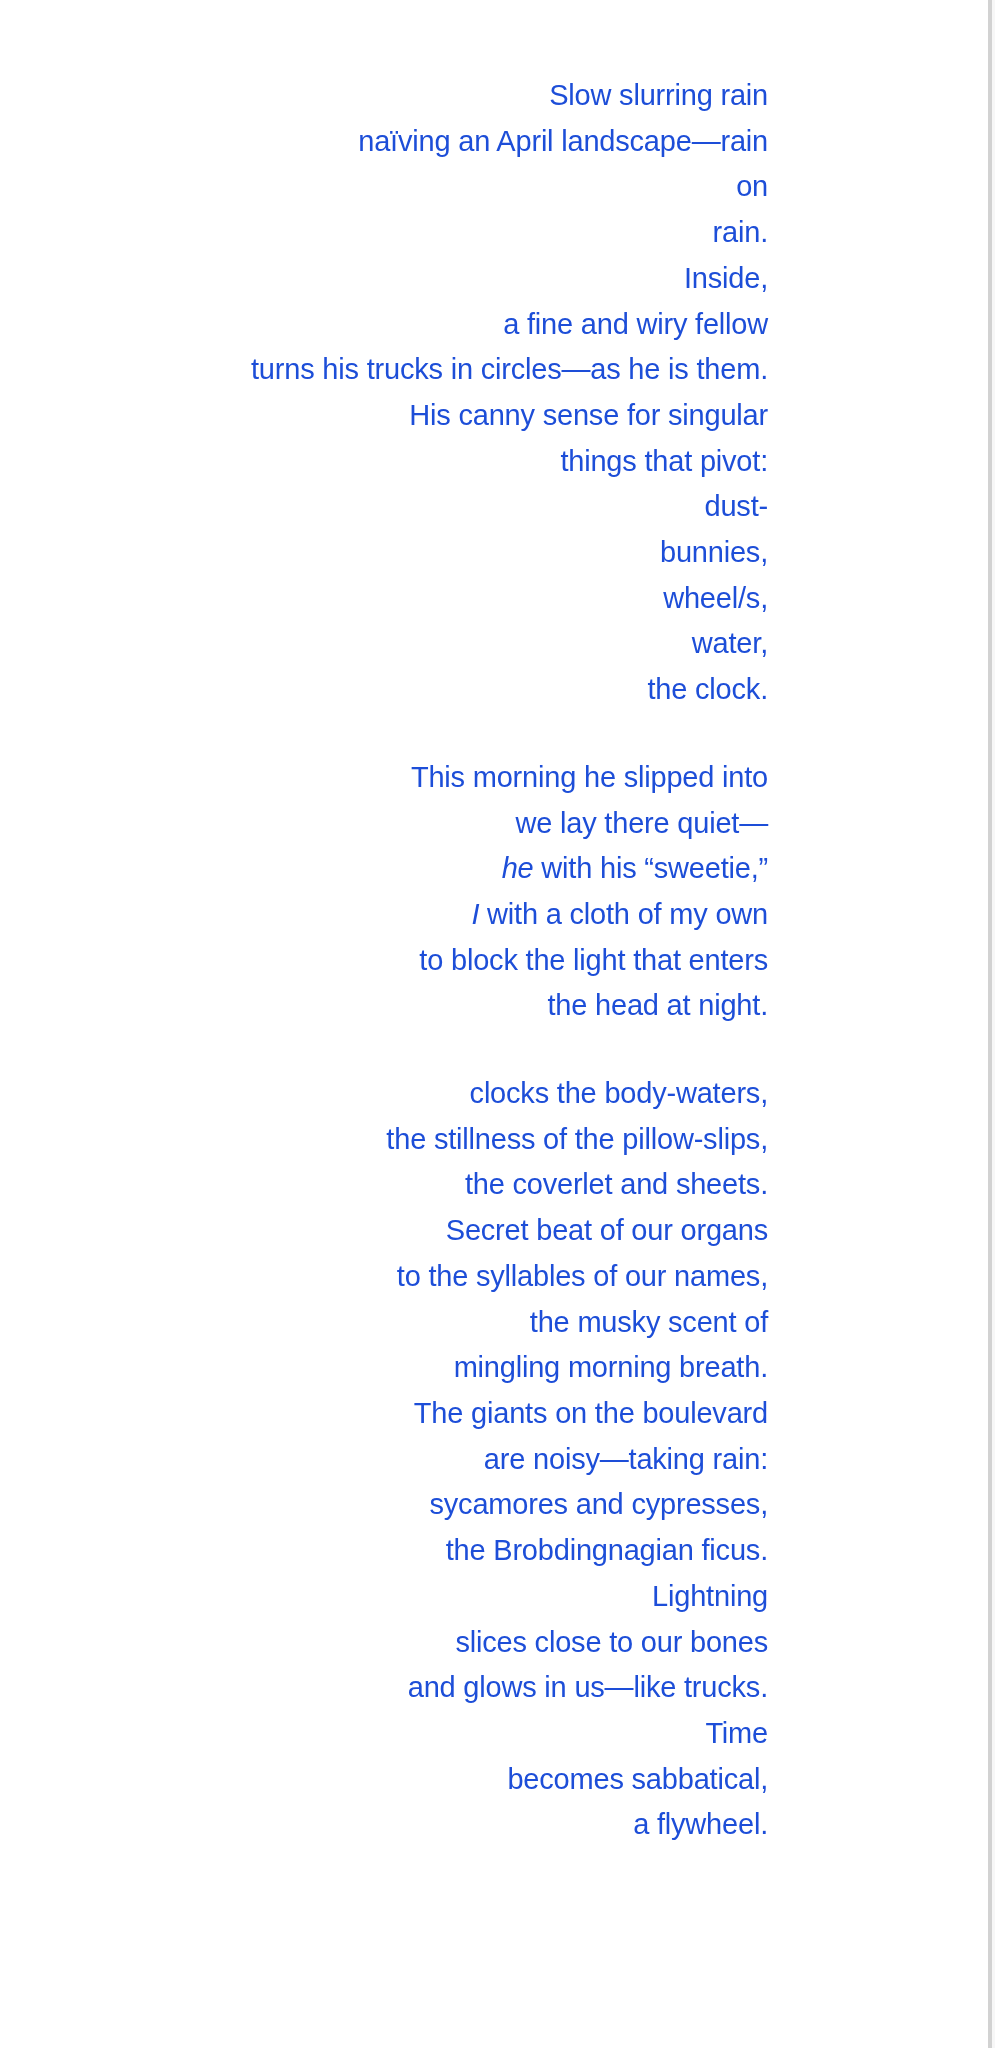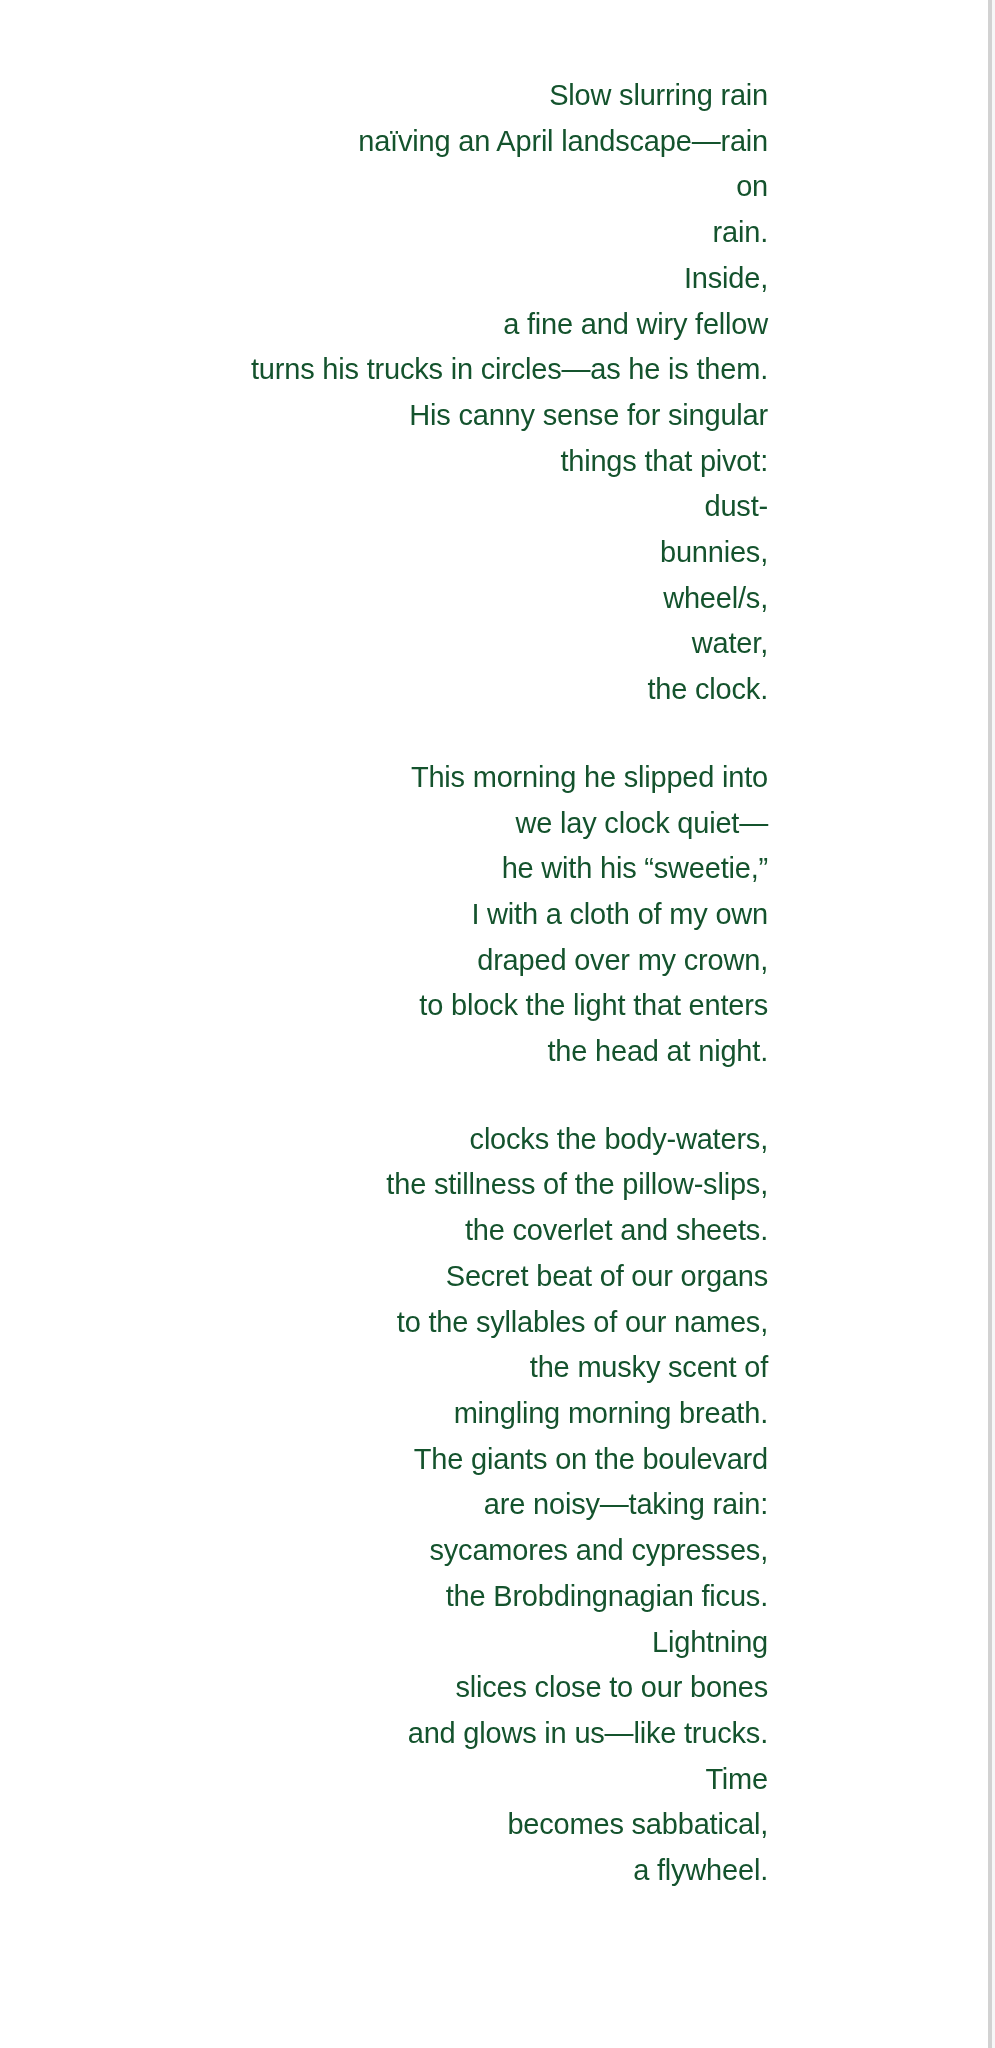--- a/index.html
+++ b/index.html
@@ -25,20 +25,21 @@
     color: #141414;
     letter-spacing: -0.2px;
   }
   .stanza + .stanza {
     margin-top: 42px; 
   }
   .line {
     white-space: nowrap;
   }
   .seg.italic {
+    font-style: italic;
     text-align: center;
   }
   .scrollbar-track {
     position: absolute;
     top: 0;
     right: 0;
     width: 7px;
     height: 2048px;
   }
   .scrollbar-line {
@@ -54,43 +55,42 @@
     top: 0;
     right: 0;
     width: 3px;
     height: 100%;
     background: #f7f7f7;
   }
 </style>
 </head>
 <body style="background: rgb(255, 255, 255);">
 
-<div class="poem" style="color: #14532d;">
+<div class="poem" style="color: #1d4ed8;">
     <div class="stanza">
       <div class="line"><span class="seg">Slow slurring rain</span></div>
       <div class="line"><span class="seg">naïving an April landscape—rain</span></div>
       <div class="line"><span class="seg">on</span></div>
       <div class="line"><span class="seg">rain.</span></div>
       <div class="line"><span class="seg">Inside,</span></div>
       <div class="line"><span class="seg">a fine and wiry fellow</span></div>
       <div class="line"><span class="seg">turns his trucks in circles—as he is them.</span></div>
       <div class="line"><span class="seg">His canny sense for singular</span></div>
       <div class="line"><span class="seg">things that pivot:</span></div>
       <div class="line"><span class="seg">dust-</span></div>
       <div class="line"><span class="seg">bunnies,</span></div>
       <div class="line"><span class="seg">wheel/s,</span></div>
       <div class="line"><span class="seg">water,</span></div>
       <div class="line"><span class="seg">the clock.</span></div>
     </div>
     <div class="stanza">
       <div class="line"><span class="seg">This morning he slipped into</span></div>
-      <div class="line"><span class="seg">we lay clock quiet—</span></div>
+      <div class="line"><span class="seg">we lay there quiet—</span></div>
       <div class="line"><span class="seg italic">he</span><span class="seg"> with his “sweetie,”</span></div>
       <div class="line"><span class="seg italic">I</span><span class="seg"> with a cloth of my own</span></div>
-      <div class="line"><span class="seg">draped over my crown,</span></div>
       <div class="line"><span class="seg">to block the light that enters</span></div>
       <div class="line"><span class="seg">the head at night.</span></div>
     </div>
     <div class="stanza">
       <div class="line"><span class="seg">clocks the body-waters,</span></div>
       <div class="line"><span class="seg">the stillness of the pillow-slips,</span></div>
       <div class="line"><span class="seg">the coverlet and sheets.</span></div>
       <div class="line"><span class="seg">Secret beat of our organs</span></div>
       <div class="line"><span class="seg">to the syllables of our names,</span></div>
       <div class="line"><span class="seg">the musky scent of</span></div>

